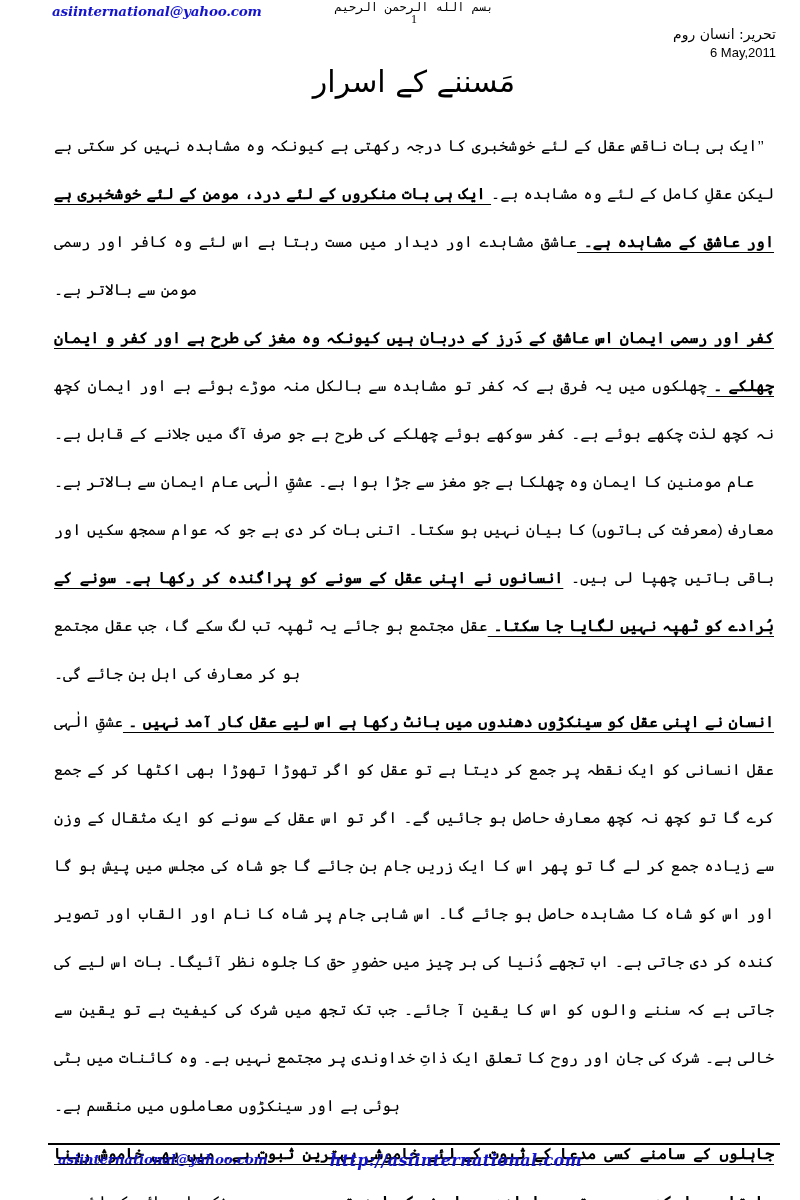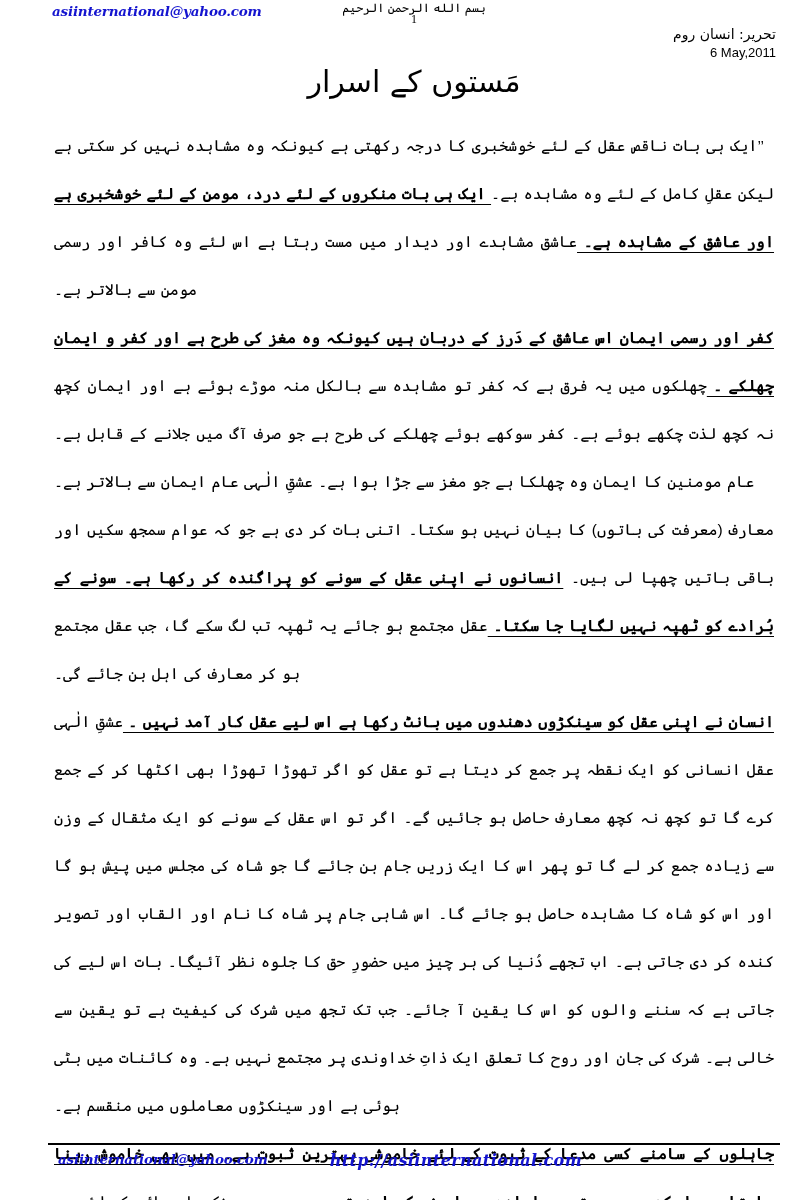--- a/index.html
+++ b/index.html
@@ -47,21 +47,21 @@
 
   .hdr-bismillah-wrap {
     position: absolute;
     top: 2px;
     left: 0;
     right: 0;
     text-align: center;
     direction: rtl;
   }
   .hdr-bismillah {
-    font-family: Liberation Sans, sans-serif;
+    font-family: Liberation Mono, monospace;
     font-size: 12px;
     color: #000;
     line-height: 1.05;
     display: block;
   }
   .hdr-pagenum {
     display: block;
     font-family: "Liberation Serif", "DejaVu Serif", serif;
     font-size: 12px;
     color: #000;
@@ -206,21 +206,21 @@
     <div class="hdr-bismillah-wrap">
       <span class="hdr-bismillah">بسم الله الرحمن الرحيم</span>
       <span class="hdr-pagenum">1</span>
     </div>
 
     <div class="hdr-author-block">
       <span class="hdr-author">تحریر: انسان روم</span>
       <span class="hdr-date">6  May,2011</span>
     </div>
 
-    <h1 class="doc-title">مَستوں کے اسرار</h1>
+    <h1 class="doc-title">مَسننے کے اسرار</h1>
 
   </div>
 
   <div class="body-area">
     <div id="paragraph-host">
         <p class="para first-indent"><span class="plain">’’ایک ہی بات ناقص عقل کے لئے خوشخبری کا درجہ رکھتی ہے کیونکہ وہ مشاہدہ نہیں کر سکتی ہے لیکن عقلِ کامل کے لئے وہ مشاہدہ ہے۔</span><span class="emph"> ایک ہی بات منکروں کے لئے درد، مومن کے لئے خوشخبری ہے اور عاشق کے مشاہدہ ہے۔ </span><span class="plain">عاشق مشاہدے اور دیدار میں مست رہتا ہے اس لئے وہ کافر اور رسمی مومن سے بالاتر ہے۔</span></p>
         <p class="para"><span class="emph">کفر  اور رسمی ایمان اس عاشق کے  دَرز کے دربان ہیں کیونکہ وہ مغز کی طرح ہے اور کفر و ایمان چھلکے ۔ </span><span class="plain">چھلکوں میں یہ فرق ہے کہ کفر تو مشاہدہ سے بالکل منہ موڑے ہوئے ہے اور ایمان کچھ نہ کچھ لذت چکھے ہوئے ہے۔ کفر سوکھے ہوئے چھلکے کی طرح ہے جو صرف آگ میں جلانے کے قابل ہے۔ عام مومنین کا ایمان وہ چھلکا ہے جو مغز سے جڑا ہوا ہے۔ عشقِ الٰہی عام ایمان سے بالاتر ہے۔</span></p>
         <p class="para"><span class="plain">معارف (معرفت کی باتوں) کا بیان نہیں ہو سکتا۔ اتنی بات کر دی ہے جو کہ عوام سمجھ سکیں اور باقی باتیں چھپا لی ہیں۔ </span><span class="emph">انسانوں نے اپنی عقل کے سونے کو پراگندہ کر رکھا ہے۔ سونے کے بُرادے کو ٹھپہ نہیں لگایا جا سکتا۔ </span><span class="plain">عقل مجتمع ہو جائے یہ ٹھپہ تب لگ سکے گا،  جب عقل مجتمع ہو کر معارف کی اہل بن جائے گی۔</span></p>
         <p class="para"><span class="emph">انسان نے اپنی عقل کو سینکڑوں دھندوں میں بانٹ رکھا ہے  اس لیے عقل کار آمد نہیں ۔ </span><span class="plain">عشقِ الٰہی عقل انسانی کو ایک نقطہ پر جمع کر دیتا ہے تو عقل کو اگر تھوڑا تھوڑا بھی اکٹھا کر کے جمع کرے گا تو  کچھ نہ کچھ معارف حاصل ہو جائیں گے۔ اگر تو اس عقل کے سونے کو ایک مثقال کے وزن سے زیادہ جمع کر لے گا تو پھر اس کا ایک زریں جام بن جائے گا جو شاہ کی مجلس میں پیش ہو گا اور اس کو شاہ کا مشاہدہ حاصل ہو جائے گا۔ اس شاہی جام پر شاہ کا نام اور القاب اور تصویر کندہ کر دی جاتی ہے۔ اب تجھے دُنیا کی ہر چیز میں حضورِ حق کا جلوہ نظر آئیگا۔ بات اس لیے کی جاتی ہے کہ سننے والوں کو اس کا یقین آ جائے۔ جب تک تجھ میں شرک کی کیفیت ہے تو یقین سے خالی ہے۔ شرک کی جان اور روح کا تعلق ایک ذاتِ خداوندی پر مجتمع نہیں ہے۔ وہ کائنات میں بٹی ہوئی ہے اور سینکڑوں معاملوں میں منقسم ہے۔</span></p>
         <p class="para"><span class="emph">جاہلوں کے سامنے کسی مدعا کے ثبوت کے لئے خاموشی بہترین ثبوت ہے۔  میں بھی خاموش رہنا چاہتا ہوں لیکن میری مستی بے ارادہ  میرا منہ کھول دیتی ہے۔ </span><span class="plain"> جیسے چھینک یا جمائی کے لئے بے ارادہ منہ کھل جاتا ہے۔</span></p>

